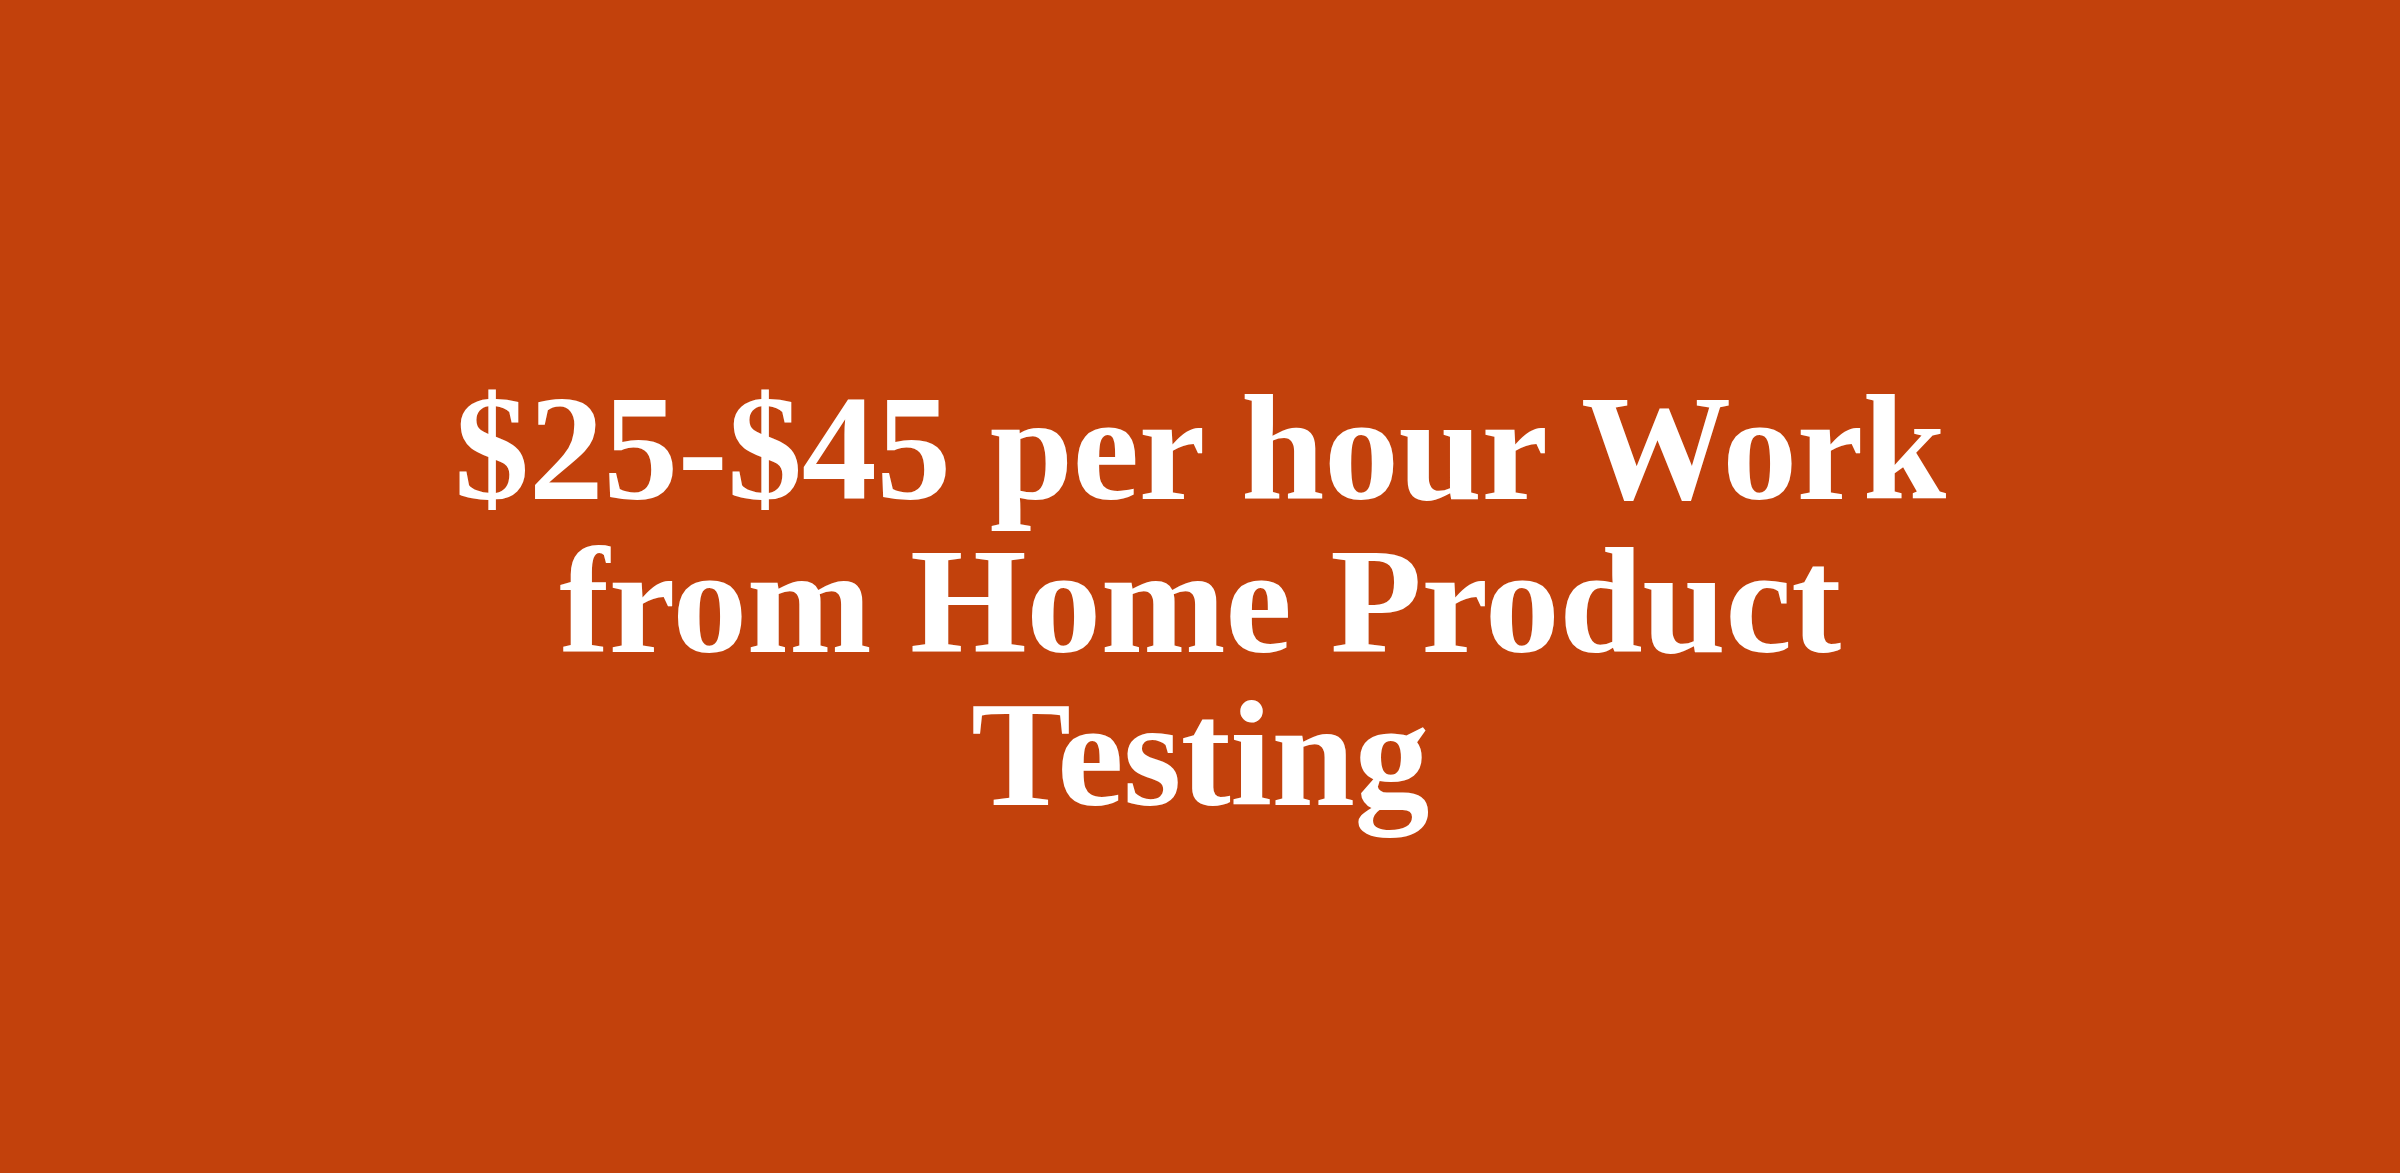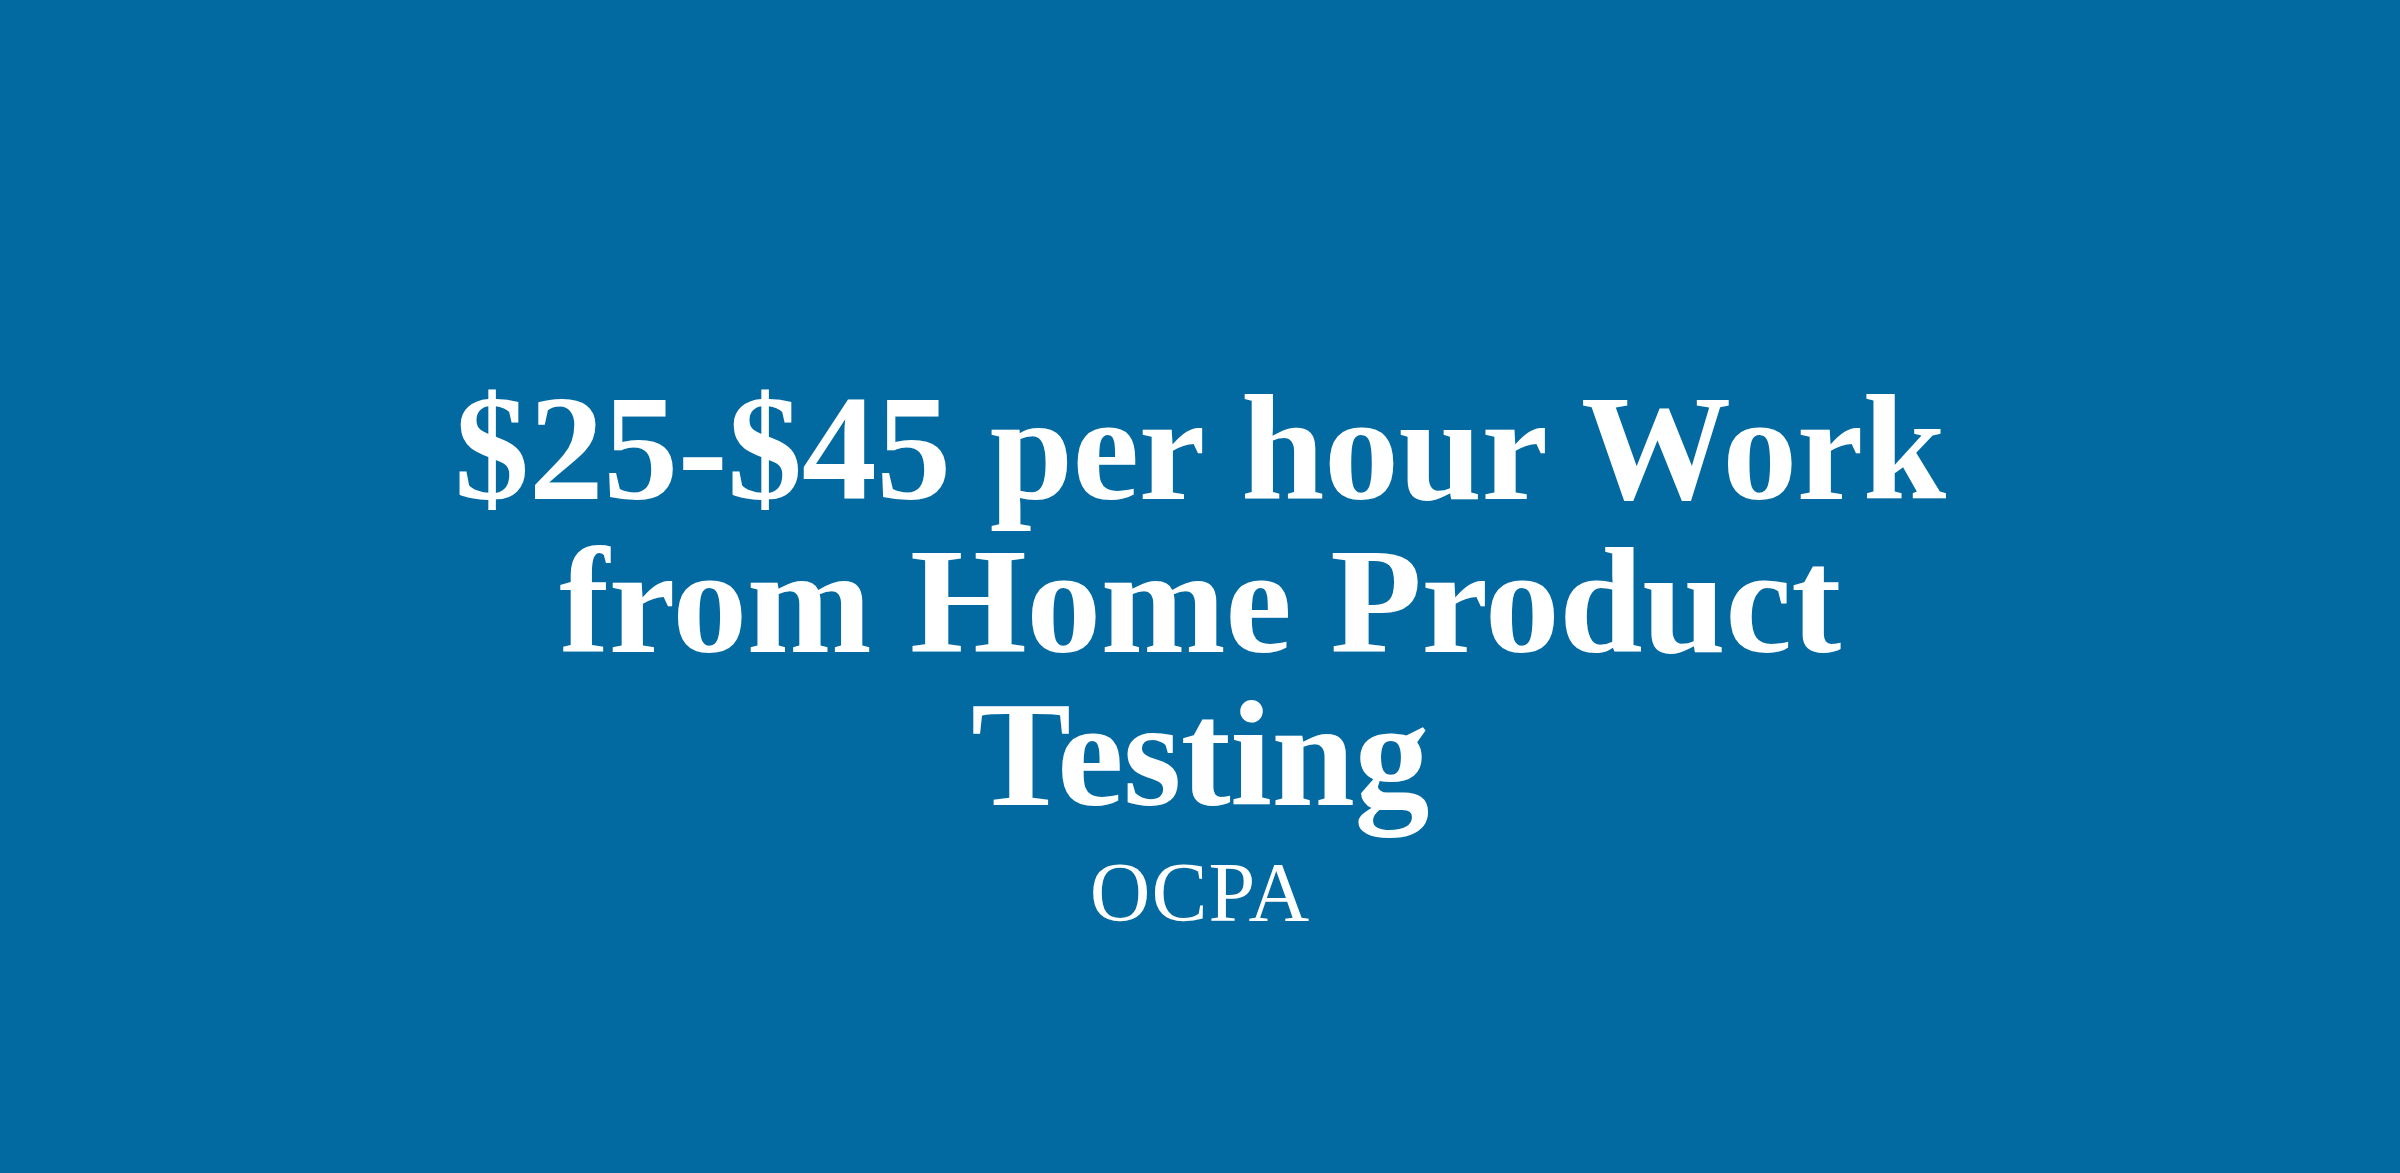--- a/index.html
+++ b/index.html
@@ -59,18 +59,17 @@
     font-weight: 400;
     font-size: 84px;
     line-height: 1.05;
     letter-spacing: 1px;
     text-align: center;
   }
 </style>
 </head>
 <body>
 
-<div class="card" style="background-color: #0369a1;">
+<div class="card" style="background-color: #c2410c;">
   <div class="content">
     <h1 class="headline" style="color: rgb(255, 255, 255);">$25-$45 per hour Work from Home Product Testing</h1>
-    <div class="subtitle" style="color: rgb(255, 255, 255);">OCPA</div>
   </div>
 </div>
 
 </body></html>

